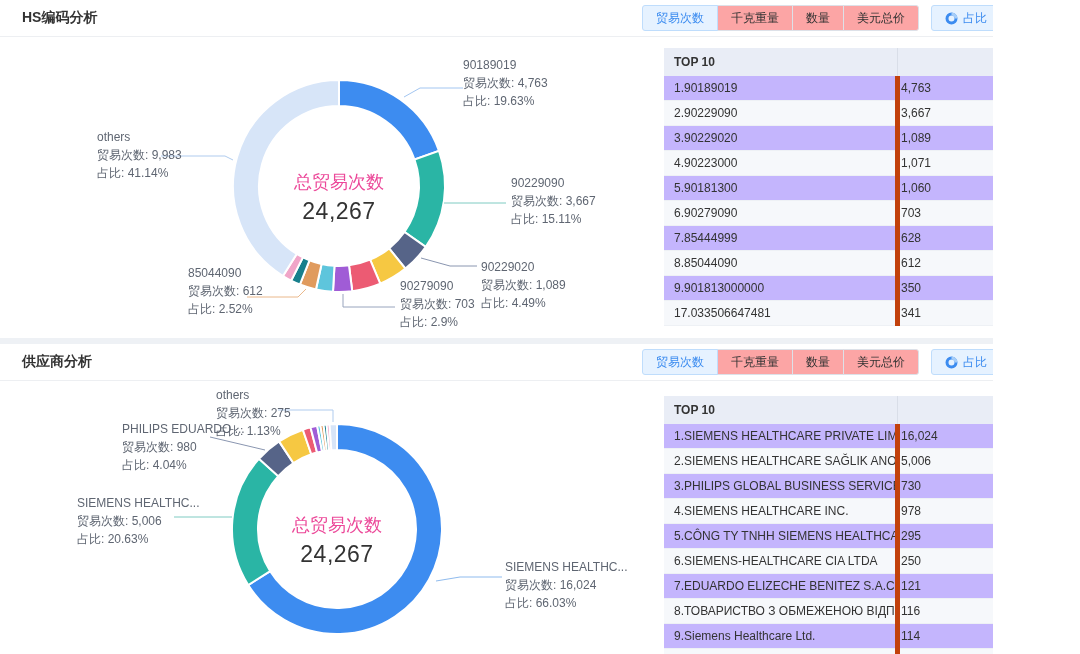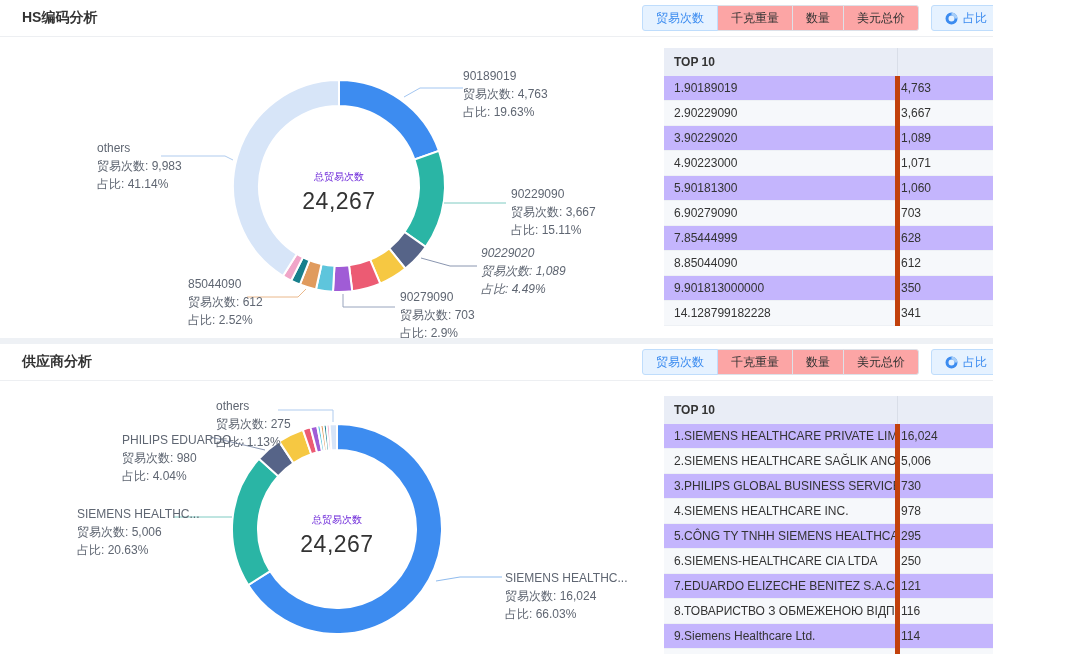--- a/index.html
+++ b/index.html
@@ -12,23 +12,23 @@
   .seg{display:flex;}
   .btn{box-sizing:border-box;height:26px;line-height:24px;padding:0 13px;font-size:12px;color:#333;
        background:#fca5a5;border:1px solid #DDE1E8;cursor:pointer;display:flex;align-items:center;gap:5px;white-space:nowrap;}
   .seg .btn + .btn{margin-left:-1px;}
   .seg .btn:first-child{border-radius:3px 0 0 3px;}
   .seg .btn:last-child{border-radius:0 3px 3px 0;}
   .btn.active{background:#E6F2FF;color:#3C8CF0;border-color:#BFDDFC;position:relative;z-index:1;}
   .views{display:flex;margin-left:12px;}
   .chart-svg{position:absolute;left:0;}
   .center-label{position:absolute;text-align:center;pointer-events:none;}
-  .cl-t{font-size:10px;color:#6d28d9;margin-bottom:4px;}
+  .cl-t{font-size:18px;color:#ec4899;margin-bottom:4px;}
   .cl-v{font-size:23px;color:#333;letter-spacing:0.5px;}
-  .callout{position:absolute;font-size:12px;line-height:18px;color:#5F6672;white-space:nowrap;margin-top:11px;}
+  .callout{position:absolute;font-size:12px;line-height:18px;color:#5F6672;white-space:nowrap;}
   .top10{position:absolute;left:664px;width:404px;border-collapse:collapse;font-size:12px;table-layout:fixed;}
   .top10 th{background:#E9EDF6;height:26px;font-weight:700;color:#333;}
   .th-rank{text-align:left;padding-left:10px;width:222px;}
   .th-val{text-align:right;padding-right:10px;border-left:1px solid #D9DEE8;}
   .top10 td{height:22px;border-bottom:1px solid #EEF1F5;color:#333;background:#c4b5fd;}
   .top10 td.rank{padding-left:10px;overflow:hidden;white-space:nowrap;}
   .top10 td.val{text-align:left;padding-right:10px;border-left:5px solid #c2410c;}
   .top10 tbody tr:nth-child(even) td{background:#F6F8FB;}
   .band{position:absolute;left:0;top:338px;width:1080px;height:6px;background:#EEF1F5;}
 </style>
@@ -100,21 +100,21 @@
         <div class="callout" style="left: 97px; top: 128px;">
           <div>others</div>
           <div>贸易次数: 9,983</div>
           <div>占比: 41.14%</div>
         </div>
         <div class="callout" style="left: 511px; top: 174px;">
           <div>90229090</div>
           <div>贸易次数: 3,667</div>
           <div>占比: 15.11%</div>
         </div>
-        <div class="callout" style="left: 481px; top: 233px; font-style: italic;">
+        <div class="callout" style="left: 481px; top: 258px;">
           <div>90229020</div>
           <div>贸易次数: 1,089</div>
           <div>占比: 4.49%</div>
         </div>
         <div class="callout" style="left: 400px; top: 277px;">
           <div>90279090</div>
           <div>贸易次数: 703</div>
           <div>占比: 2.9%</div>
         </div>
         <div class="callout" style="left: 188px; top: 264px;">
@@ -161,21 +161,21 @@
           </tr>
           <tr>
             <td class="rank">8.85044090</td>
             <td class="val">612</td>
           </tr>
           <tr>
             <td class="rank">9.901813000000</td>
             <td class="val">350</td>
           </tr>
           <tr>
-            <td class="rank">14.128799182228</td>
+            <td class="rank">17.033506647481</td>
             <td class="val">341</td>
           </tr>
         </tbody>
     </table>
   </section>
 
   <div class="band"></div>
 
   <section class="panel" id="sec1" style="top:344px;height:310px">
     <div class="sec-header">

